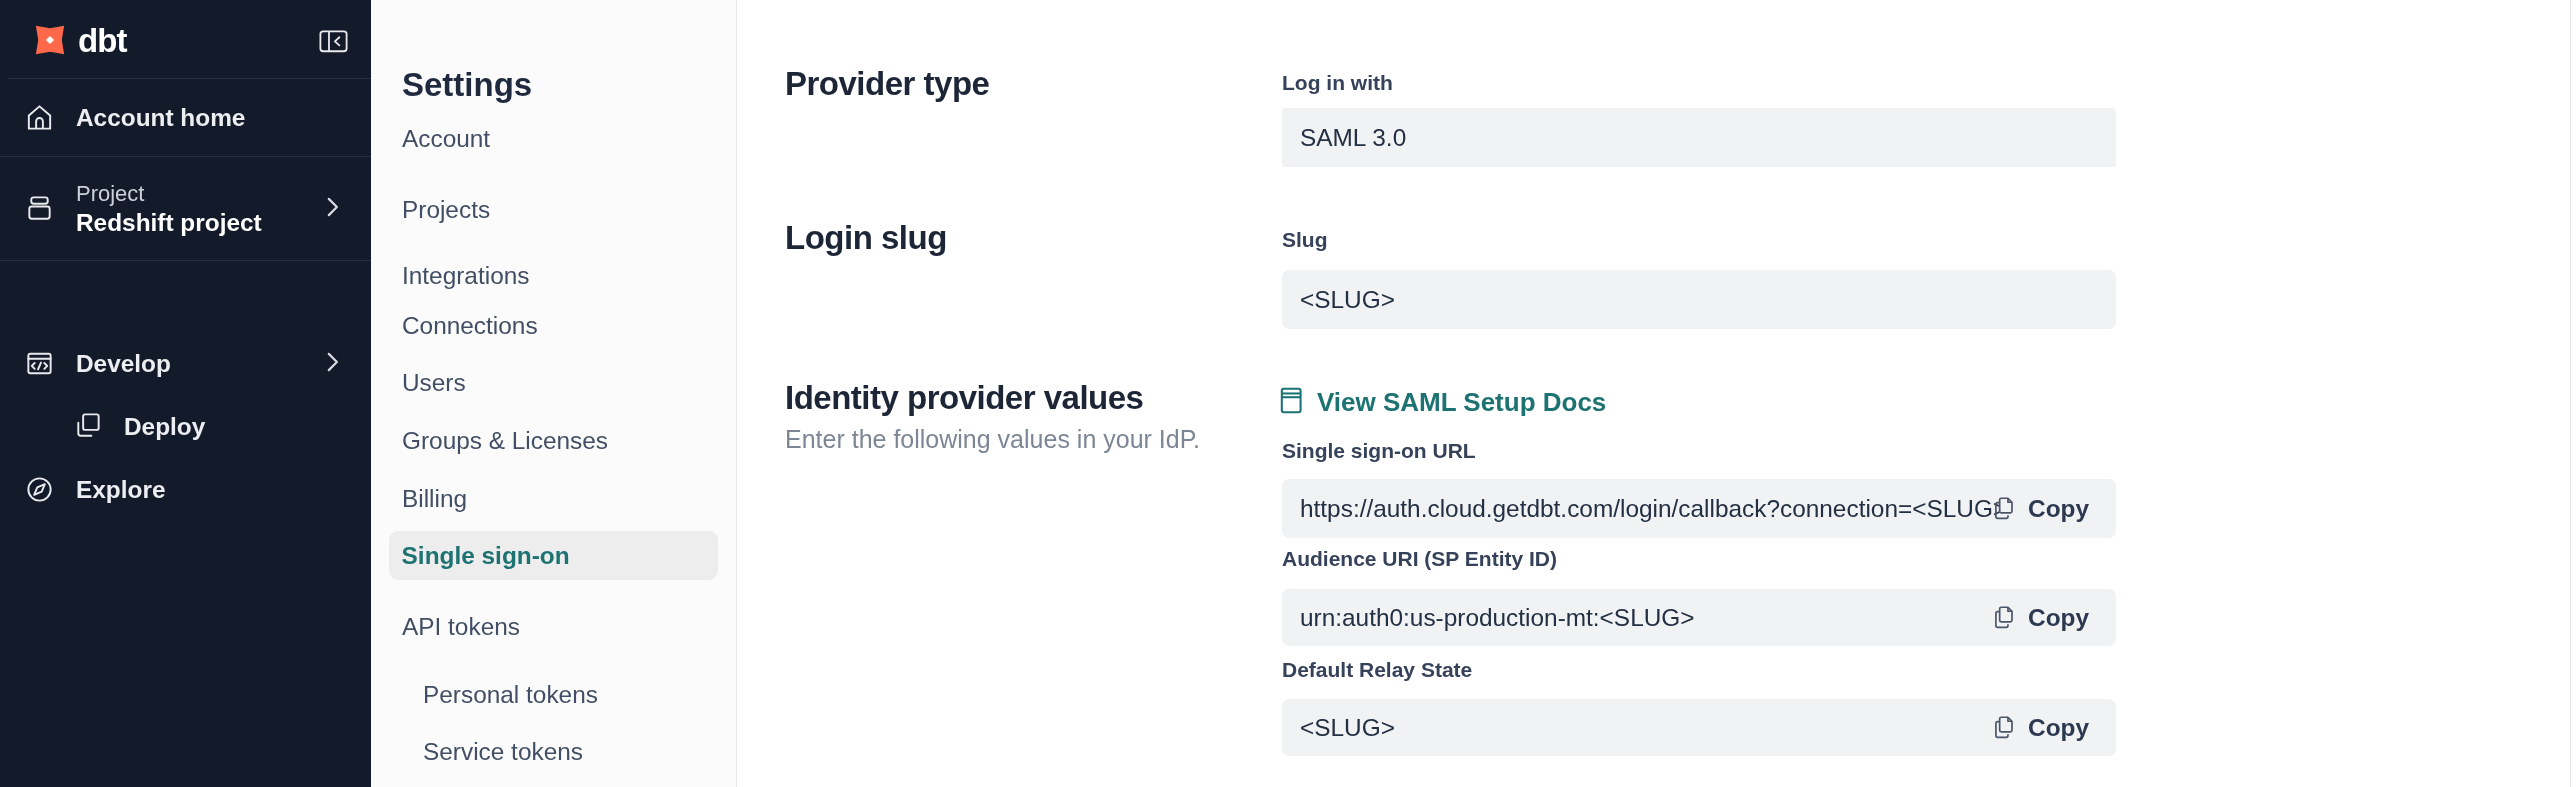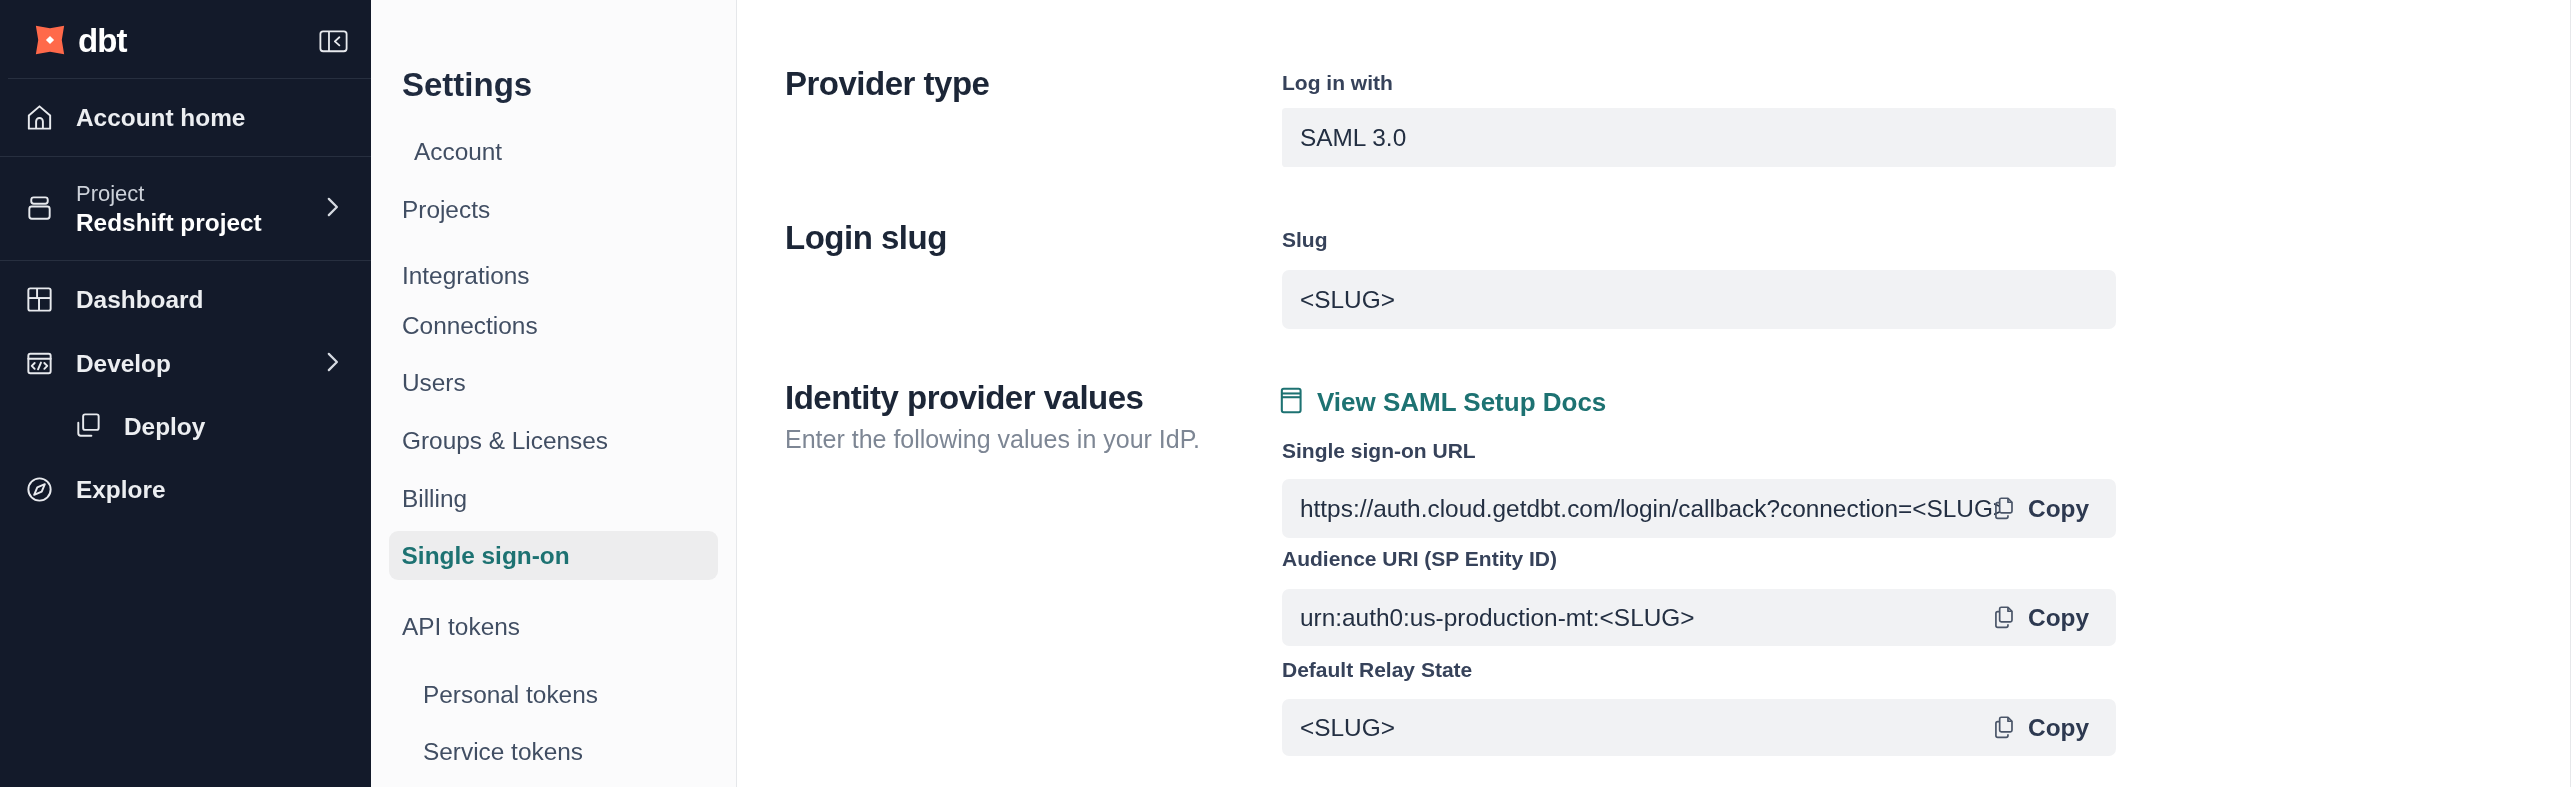--- a/index.html
+++ b/index.html
@@ -97,31 +97,20 @@
         <span class="eyebrow">Project</span>
         <span class="proj-name">Redshift project</span>
       </span>
       <span class="chev">
         <svg width="12.6" height="20" viewBox="0 0 14 22" fill="none" stroke="#d6dae1" stroke-width="2.5" stroke-linecap="round" stroke-linejoin="round">
           <polyline points="2,2 11,11 2,20"></polyline>
         </svg>
       </span>
     </div>
 
-    <div class="dnav row-dashboard">
-      <span class="ic">
-        <svg width="31" height="31" viewBox="0 0 32 32" fill="none" stroke="#e8eaee" stroke-width="2" stroke-linejoin="round">
-          <rect x="4.5" y="4.5" width="23" height="23" rx="2"></rect>
-          <line x1="4.5" y1="14.5" x2="27.5" y2="14.5"></line>
-          <line x1="13.5" y1="4.5" x2="13.5" y2="14.5"></line>
-          <line x1="15.5" y1="14.5" x2="15.5" y2="27.5"></line>
-        </svg>
-      </span>
-      <span class="lbl">Dashboard</span>
-    </div>
 
     <div class="dnav row-develop">
       <span class="ic">
         <svg width="31" height="31" viewBox="0 0 32 32" fill="none" stroke="#e8eaee" stroke-width="2" stroke-linecap="round" stroke-linejoin="round">
           <rect x="4.5" y="6" width="23" height="20" rx="2"></rect>
           <line x1="4.5" y1="11" x2="27.5" y2="11"></line>
           <polyline points="11,15.5 8,18.5 11,21.5"></polyline>
           <line x1="14.5" y1="22" x2="17.5" y2="15"></line>
           <polyline points="21,15.5 24,18.5 21,21.5"></polyline>
         </svg>
@@ -156,21 +145,21 @@
           <polygon points="21.5,10.5 18.3,18.3 10.5,21.5 13.7,13.7"></polygon>
         </svg>
       </span>
       <span class="lbl">Explore</span>
     </div>
   </div>
 
   <div class="settings-sidebar">
     <div class="settings-title">Settings</div>
 
-    <div class="snav" style="top:127px;margin-left:12px;">Account</div>
+    <div class="snav" style="top:114px;">Account</div>
     <div class="snav" style="top:185px;">Projects</div>
     <div class="snav" style="top:251px;">Integrations</div>
     <div class="snav" style="top:301px;">Connections</div>
     <div class="snav" style="top:358px;">Users</div>
     <div class="snav" style="top:416px;">Groups &amp; Licenses</div>
     <div class="snav" style="top:474px;">Billing</div>
 
     <div class="snav-pill">
       <span class="active-lbl">Single sign-on</span>
     </div>

